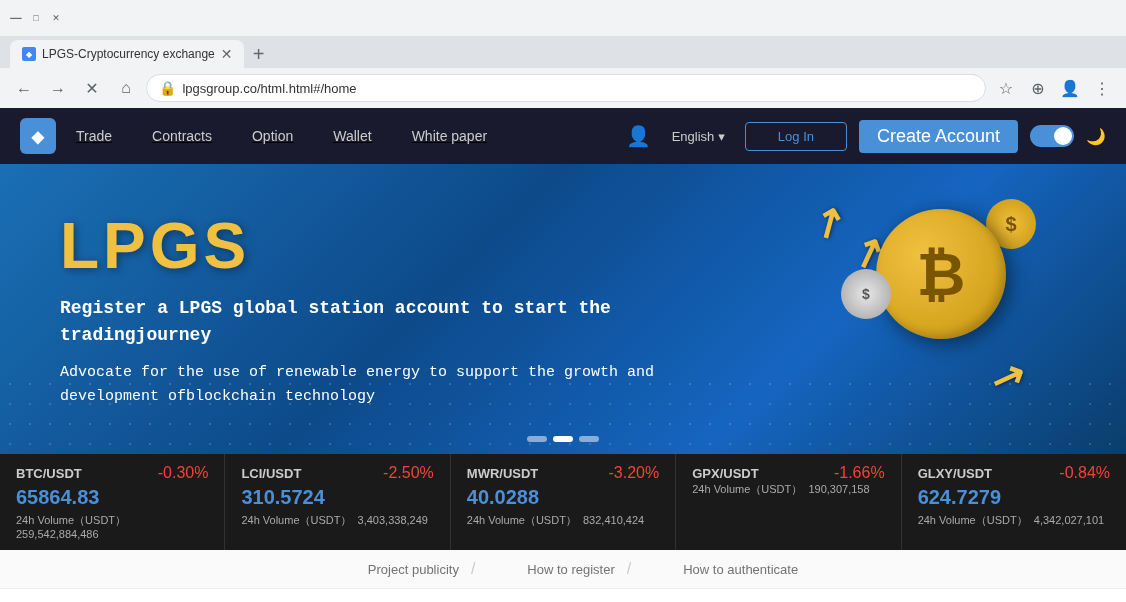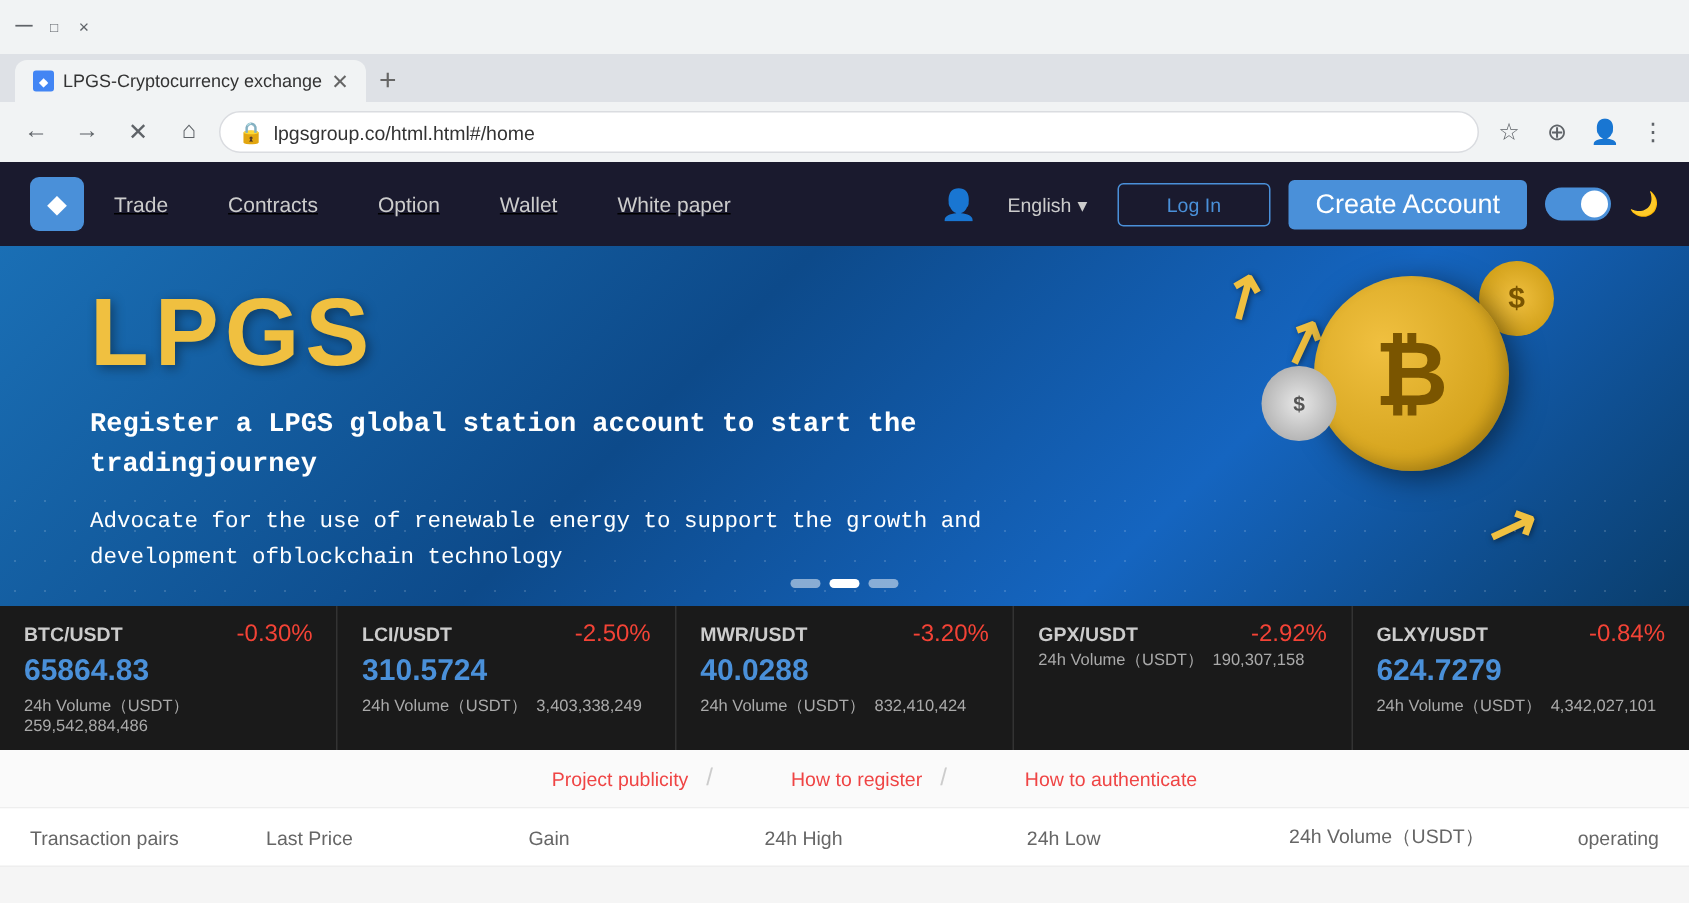--- a/index.html
+++ b/index.html
@@ -46,21 +46,21 @@
     .lang-selector { display: flex; align-items: center; gap: 4px; color: #ccc; font-size: 13px; cursor: pointer; background: transparent; border: none; padding: 4px 8px; }
     .login-btn { background: transparent; border: 1px solid #4a90d9; color: #4a90d9; padding: 6px 32px; border-radius: 4px; cursor: pointer; font-size: 13px; }
     .create-btn { background: #4a90d9; color: white; padding: 6px 18px; border-radius: 4px; cursor: pointer; font-size: 18px; border: none; }
     .toggle-switch { width: 44px; height: 22px; background: #4a90d9; border-radius: 11px; display: flex; align-items: center; padding: 2px; cursor: pointer; }
     .toggle-knob { width: 18px; height: 18px; background: white; border-radius: 50%; margin-left: auto; }
     .dark-icon { color: #aaa; font-size: 16px; }
 
     
     .hero {
       background: linear-gradient(135deg, #1a6fb5 0%, #0d4a8a 40%, #1565c0 70%, #0a3d6b 100%);
-      height: 240px; position: relative; overflow: hidden;
+      height: 290px; position: relative; overflow: hidden;
       display: flex; align-items: center; padding: 0 60px;
     }
     .hero-content { flex: 1; }
     .hero-title { font-size: 64px; font-weight: 900; color: #f0c040; letter-spacing: 4px; text-shadow: 2px 2px 8px rgba(0,0,0,0.4); font-family: 'Arial Black', Arial, sans-serif; }
     .hero-subtitle { font-size: 18px; color: white; margin-top: 12px; line-height: 1.5; font-family: 'Courier New', monospace; font-weight: 600; }
     .hero-desc { font-size: 15px; color: white; margin-top: 12px; line-height: 1.6; font-family: 'Courier New', monospace; }
     .hero-image { width: 360px; flex-shrink: 0; display: flex; align-items: center; justify-content: center; }
     .coin-visual { position: relative; width: 320px; height: 240px; }
     
     .btc-coin { position: absolute; right: 40px; top: 20px; width: 130px; height: 130px; background: radial-gradient(circle at 35% 35%, #f0c040, #c8960c); border-radius: 50%; display: flex; align-items: center; justify-content: center; box-shadow: 4px 4px 20px rgba(0,0,0,0.5), inset -4px -4px 10px rgba(0,0,0,0.2); }
@@ -86,21 +86,21 @@
     .ticker-item { flex: 1; padding: 10px 16px; border-right: 1px solid #333; }
     .ticker-item:last-child { border-right: none; }
     .ticker-pair { font-size: 13px; color: #ccc; font-weight: 600; }
     .ticker-change { font-size: 16px; color: #f44336; float: right; }
     .ticker-price { font-size: 20px; color: #4a90d9; font-weight: 700; margin: 4px 0; }
     .ticker-volume { font-size: 11px; color: #888; }
     .ticker-volume span { color: #aaa; }
 
     
     .sub-nav { display: flex; align-items: center; justify-content: center; padding: 10px 20px; background: #fafafa; border-bottom: 1px solid #eee; gap: 12px; }
-    .sub-nav-link { font-size: 13px; color: #ef4444; cursor: pointer; padding-left: 40px; }
+    .sub-nav-link { font-size: 13px; color: #737373; cursor: pointer; padding-left: 40px; }
     .sub-nav-sep { color: #ccc; }
 
     
     .table-section { background: white; padding: 0; }
     .table-header { display: flex; align-items: center; padding: 10px 20px; border-bottom: 1px solid #eee; background: white; }
     .th { font-size: 13px; color: #666; font-weight: 500; }
     .th-pairs { width: 180px; display: flex; align-items: center; gap: 4px; }
     .th-price { width: 200px; display: flex; align-items: center; gap: 4px; }
     .th-gain { width: 180px; display: flex; align-items: center; gap: 4px; }
     .th-high { width: 200px; }
@@ -228,21 +228,21 @@
       <span class="ticker-pair">MWR/USDT</span>
       <span class="ticker-change">-3.20%</span>
       <div class="ticker-price">40.0288</div>
       <div class="ticker-volume">
         <span>24h Volume（USDT）</span>&nbsp;
         <span>832,410,424</span>
       </div>
     </div>
     <div class="ticker-item">
       <span class="ticker-pair">GPX/USDT</span>
-      <span class="ticker-change">-2.92%</span>
+      <span class="ticker-change">-1.66%</span>
       <div class="ticker-volume">
         <span>24h Volume（USDT）</span>&nbsp;
         <span>190,307,158</span>
       </div>
     </div>
     <div class="ticker-item">
       <span class="ticker-pair">GLXY/USDT</span>
       <span class="ticker-change">-0.84%</span>
       <div class="ticker-price">624.7279</div>
       <div class="ticker-volume">

